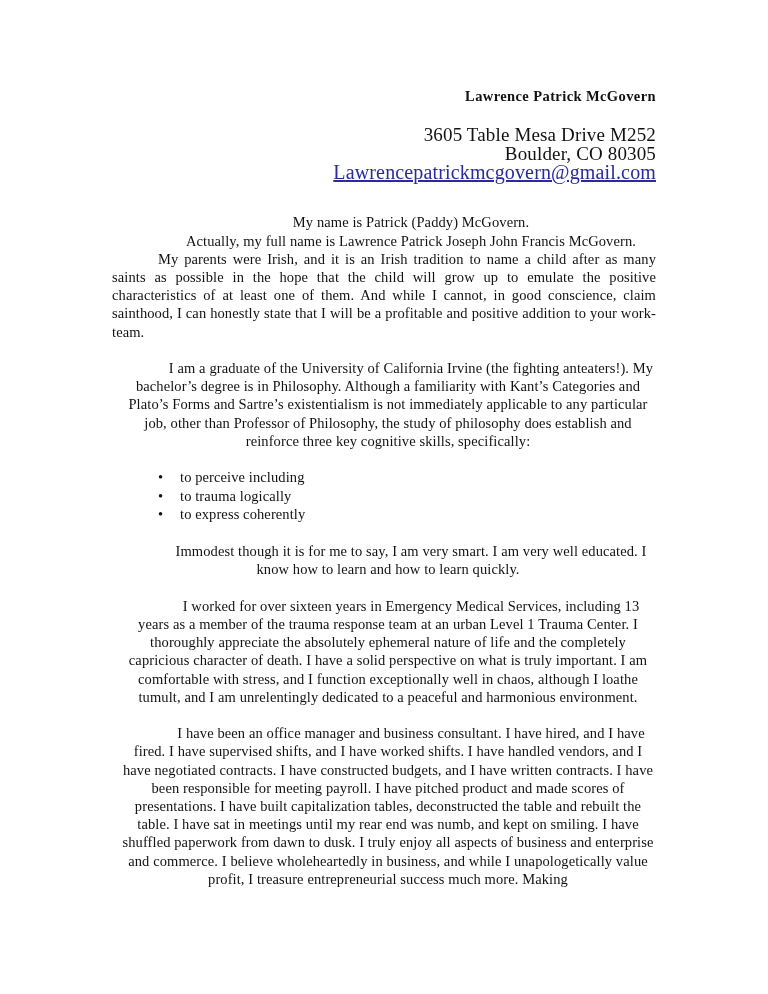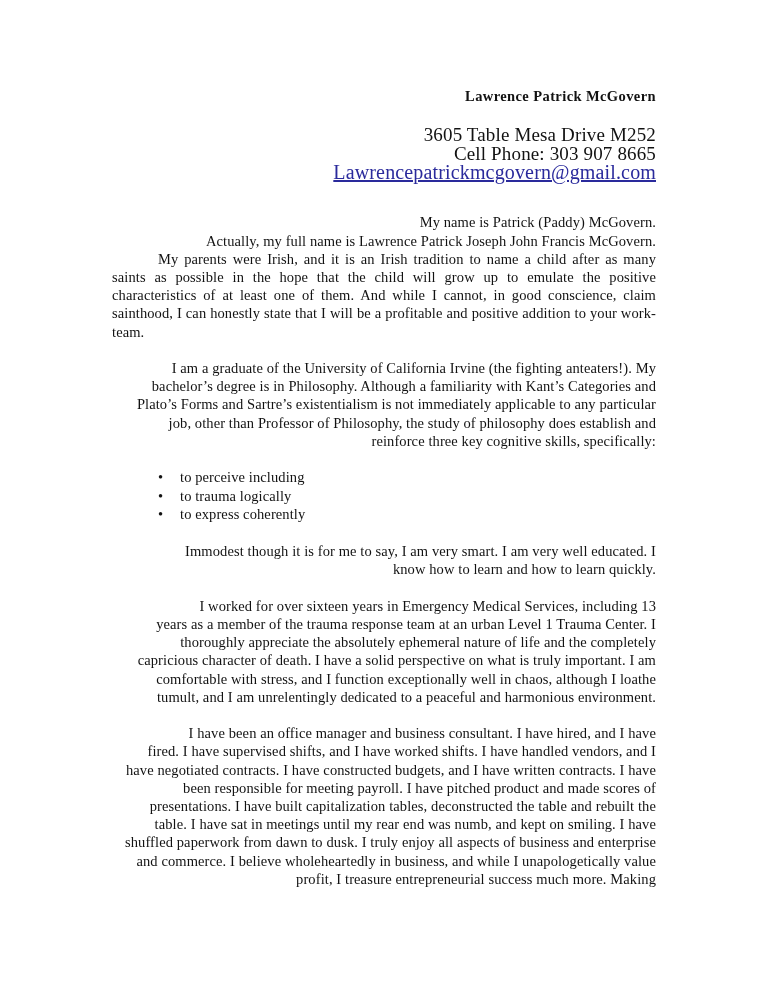--- a/index.html
+++ b/index.html
@@ -59,21 +59,21 @@
     line-height: 18.2px;
     margin: 0;
     letter-spacing: 0.1px;
     text-align: justify;
     text-justify: inter-word;
   }
   p.para.indent {
     text-indent: 46px;
   }
   p.para.flush {
-    text-align: right;
+    text-align: center;
     margin-left: 8px;
   }
   .gap {
     height: 18.2px;
   }
 
   
   ul.skills {
     list-style: none;
     margin: 0;
@@ -96,21 +96,21 @@
 </style>
 </head>
 <body>
 
 <div class="page">
   <div class="content">
 
     <div class="letterhead">
       <div class="letterhead-name">Lawrence  Patrick  McGovern</div>
       <div class="letterhead-line">3605 Table  Mesa  Drive  M252</div>
-      <div class="letterhead-line">Cell Phone:  303 907 8665</div>
+      <div class="letterhead-line">Boulder,  CO 80305</div>
       <div>
         <a class="letterhead-email" href="#" style="color: rgb(42, 42, 156);">Lawrencepatrickmcgovern@gmail.com</a>
       </div>
     </div>
 
     <div class="body-block">
 
       <p class="para indent flush">My name is Patrick  (Paddy)  McGovern.</p>
       <p class="para indent flush">Actually,  my full  name is Lawrence  Patrick  Joseph John Francis  McGovern.</p>
 

